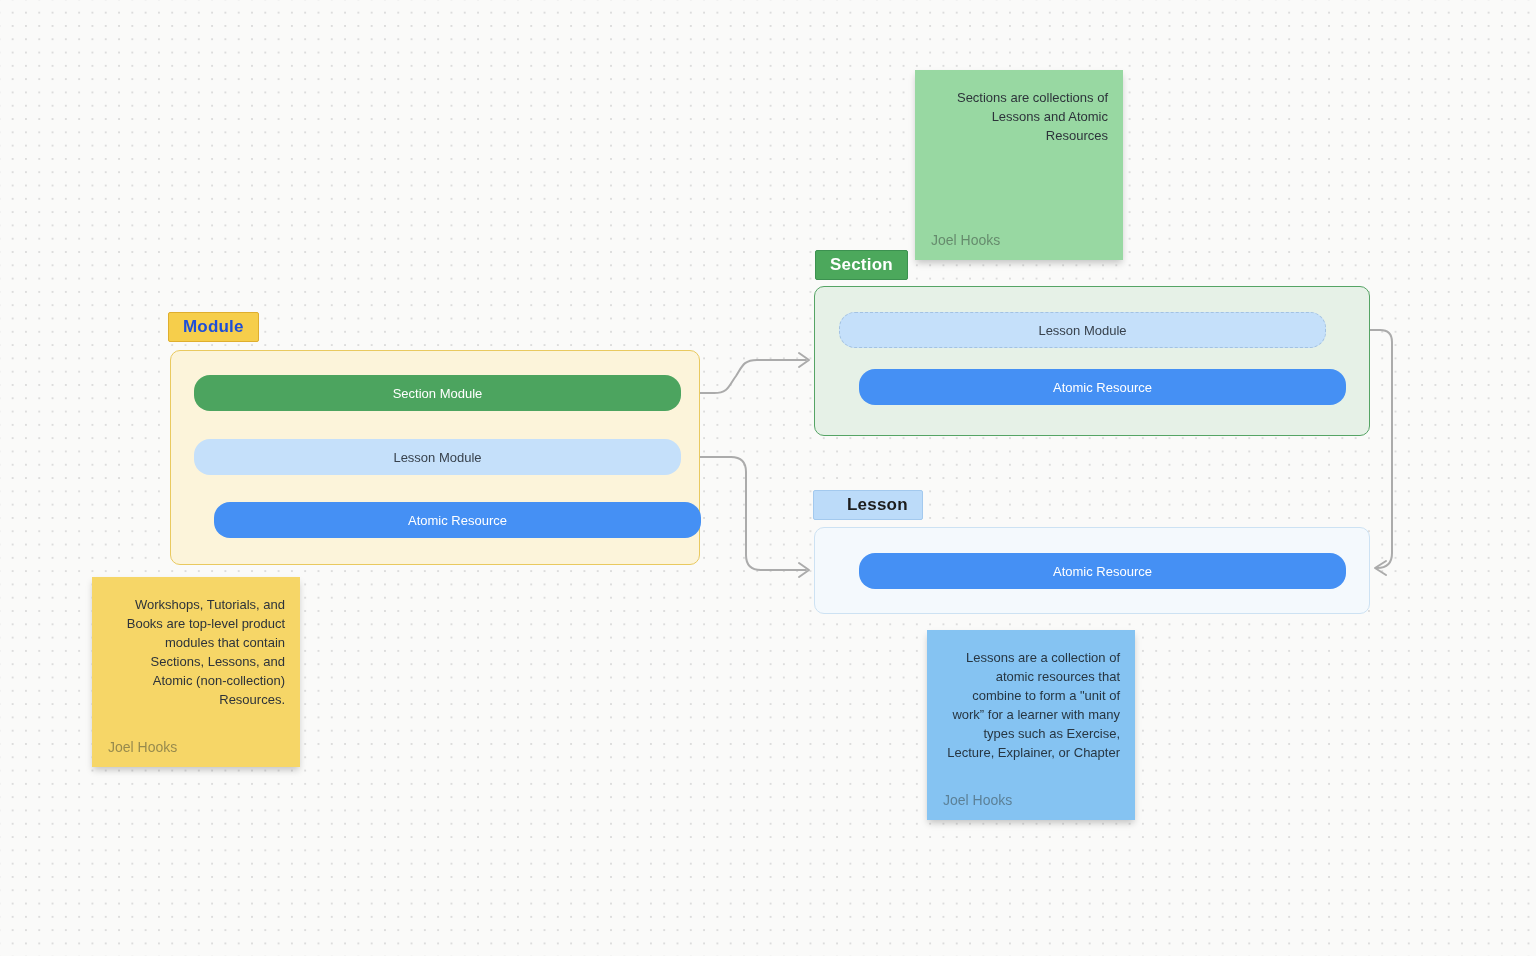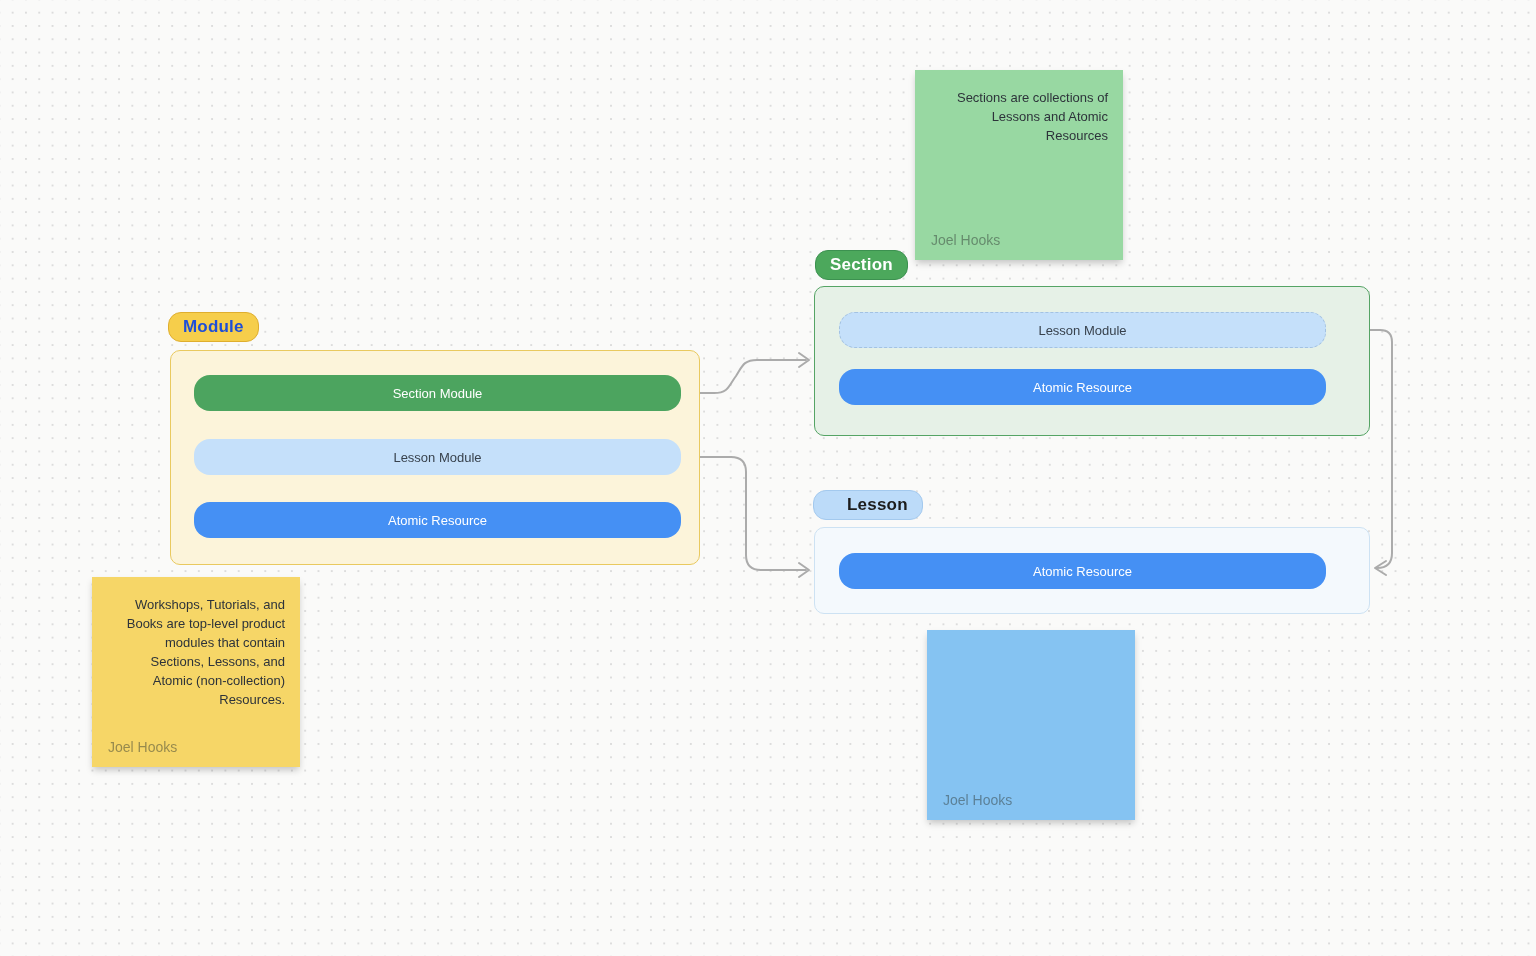--- a/index.html
+++ b/index.html
@@ -9,42 +9,42 @@
     background-color:#fafaf9;
     background-image:radial-gradient(circle,#dcdcdc 1px,rgba(0,0,0,0) 1.1px);
     background-size:13.3px 13.3px;
     background-position:6px 6px;
   }
   svg.connectors{position:absolute;inset:0;pointer-events:none;}
 
   
   .pill{
     position:absolute;display:inline-flex;align-items:center;justify-content:center;
-    border-radius:13px;font-weight:700;font-size:17px;letter-spacing:.2px;
+    border-radius:2px;font-weight:700;font-size:17px;letter-spacing:.2px;
     padding:0 14px;height:30px;box-sizing:border-box;cursor:default;
   }
   .pill-module{left:168px;top:312px;background:#f6ce4b;border:1.5px solid #dfae2e;color:#1d4ed8;}
   .pill-section{left:815px;top:250px;background:#4ca85c;border:1.5px solid #3c9150;color:#ffffff;}
   .pill-lesson{left:813px;top:490px;background:#bcdbf9;border:1.5px solid #a3c9ee;color:#1c1c1c;padding-left:33px;}
 
   
   .frame{position:absolute;border-radius:10px;box-sizing:border-box;}
   .frame-module{left:170px;top:350px;width:530px;height:215px;background:#fcf4da;border:1.5px solid #e9c95f;padding-left:6px;}
   .frame-section{left:814px;top:286px;width:556px;height:150px;background:#e6f1e7;border:1.5px solid #55a465;}
   .frame-lesson{left:814px;top:527px;width:556px;height:87px;background:#f4f9fd;border:1px solid #cde2f3;}
 
   
   .bar{
     position:absolute;height:36px;border-radius:16px;box-sizing:border-box;
     display:flex;align-items:center;justify-content:center;
     font-size:13px;font-weight:400;
   }
   .bar span{pointer-events:none;}
   .bar-green{background:#4ca45f;color:#ffffff;}
-  .bar-blue{background:#4590f4;color:#ffffff;}
+  .bar-blue{background:#4590f4;color:#ffffff;margin-left:20px;}
   .bar-lightblue{background:#c5e0fa;color:#38424d;}
   .bar-dashed{border:1px dashed #a3c2e2;}
 
   .frame-module .bar{left:23px;width:487px;}
   .frame-module .bar.b0{top:24px;}
   .frame-module .bar.b1{top:88px;}
   .frame-module .bar.b2{top:151px;}
   .frame-section .bar{left:24px;width:487px;}
   .frame-section .bar.b0{top:25px;}
   .frame-section .bar.b1{top:82px;}
@@ -123,14 +123,15 @@
   <div>Sections are collections of Lessons and Atomic Resources</div>
   <div class="author">Joel Hooks</div>
 </div>
 
 <div class="sticky sticky-yellow">
   <div>Workshops, Tutorials, and Books are top-level product modules that contain Sections, Lessons, and Atomic (non-collection) Resources.</div>
   <div class="author">Joel Hooks</div>
 </div>
 
 <div class="sticky sticky-blue">
+  <div>Lessons are a collection of atomic resources that combine to form a "unit of work” for a learner with many types such as Exercise, Lecture, Explainer, or Chapter</div>
   <div class="author">Joel Hooks</div>
 </div>
 
 </body></html>

